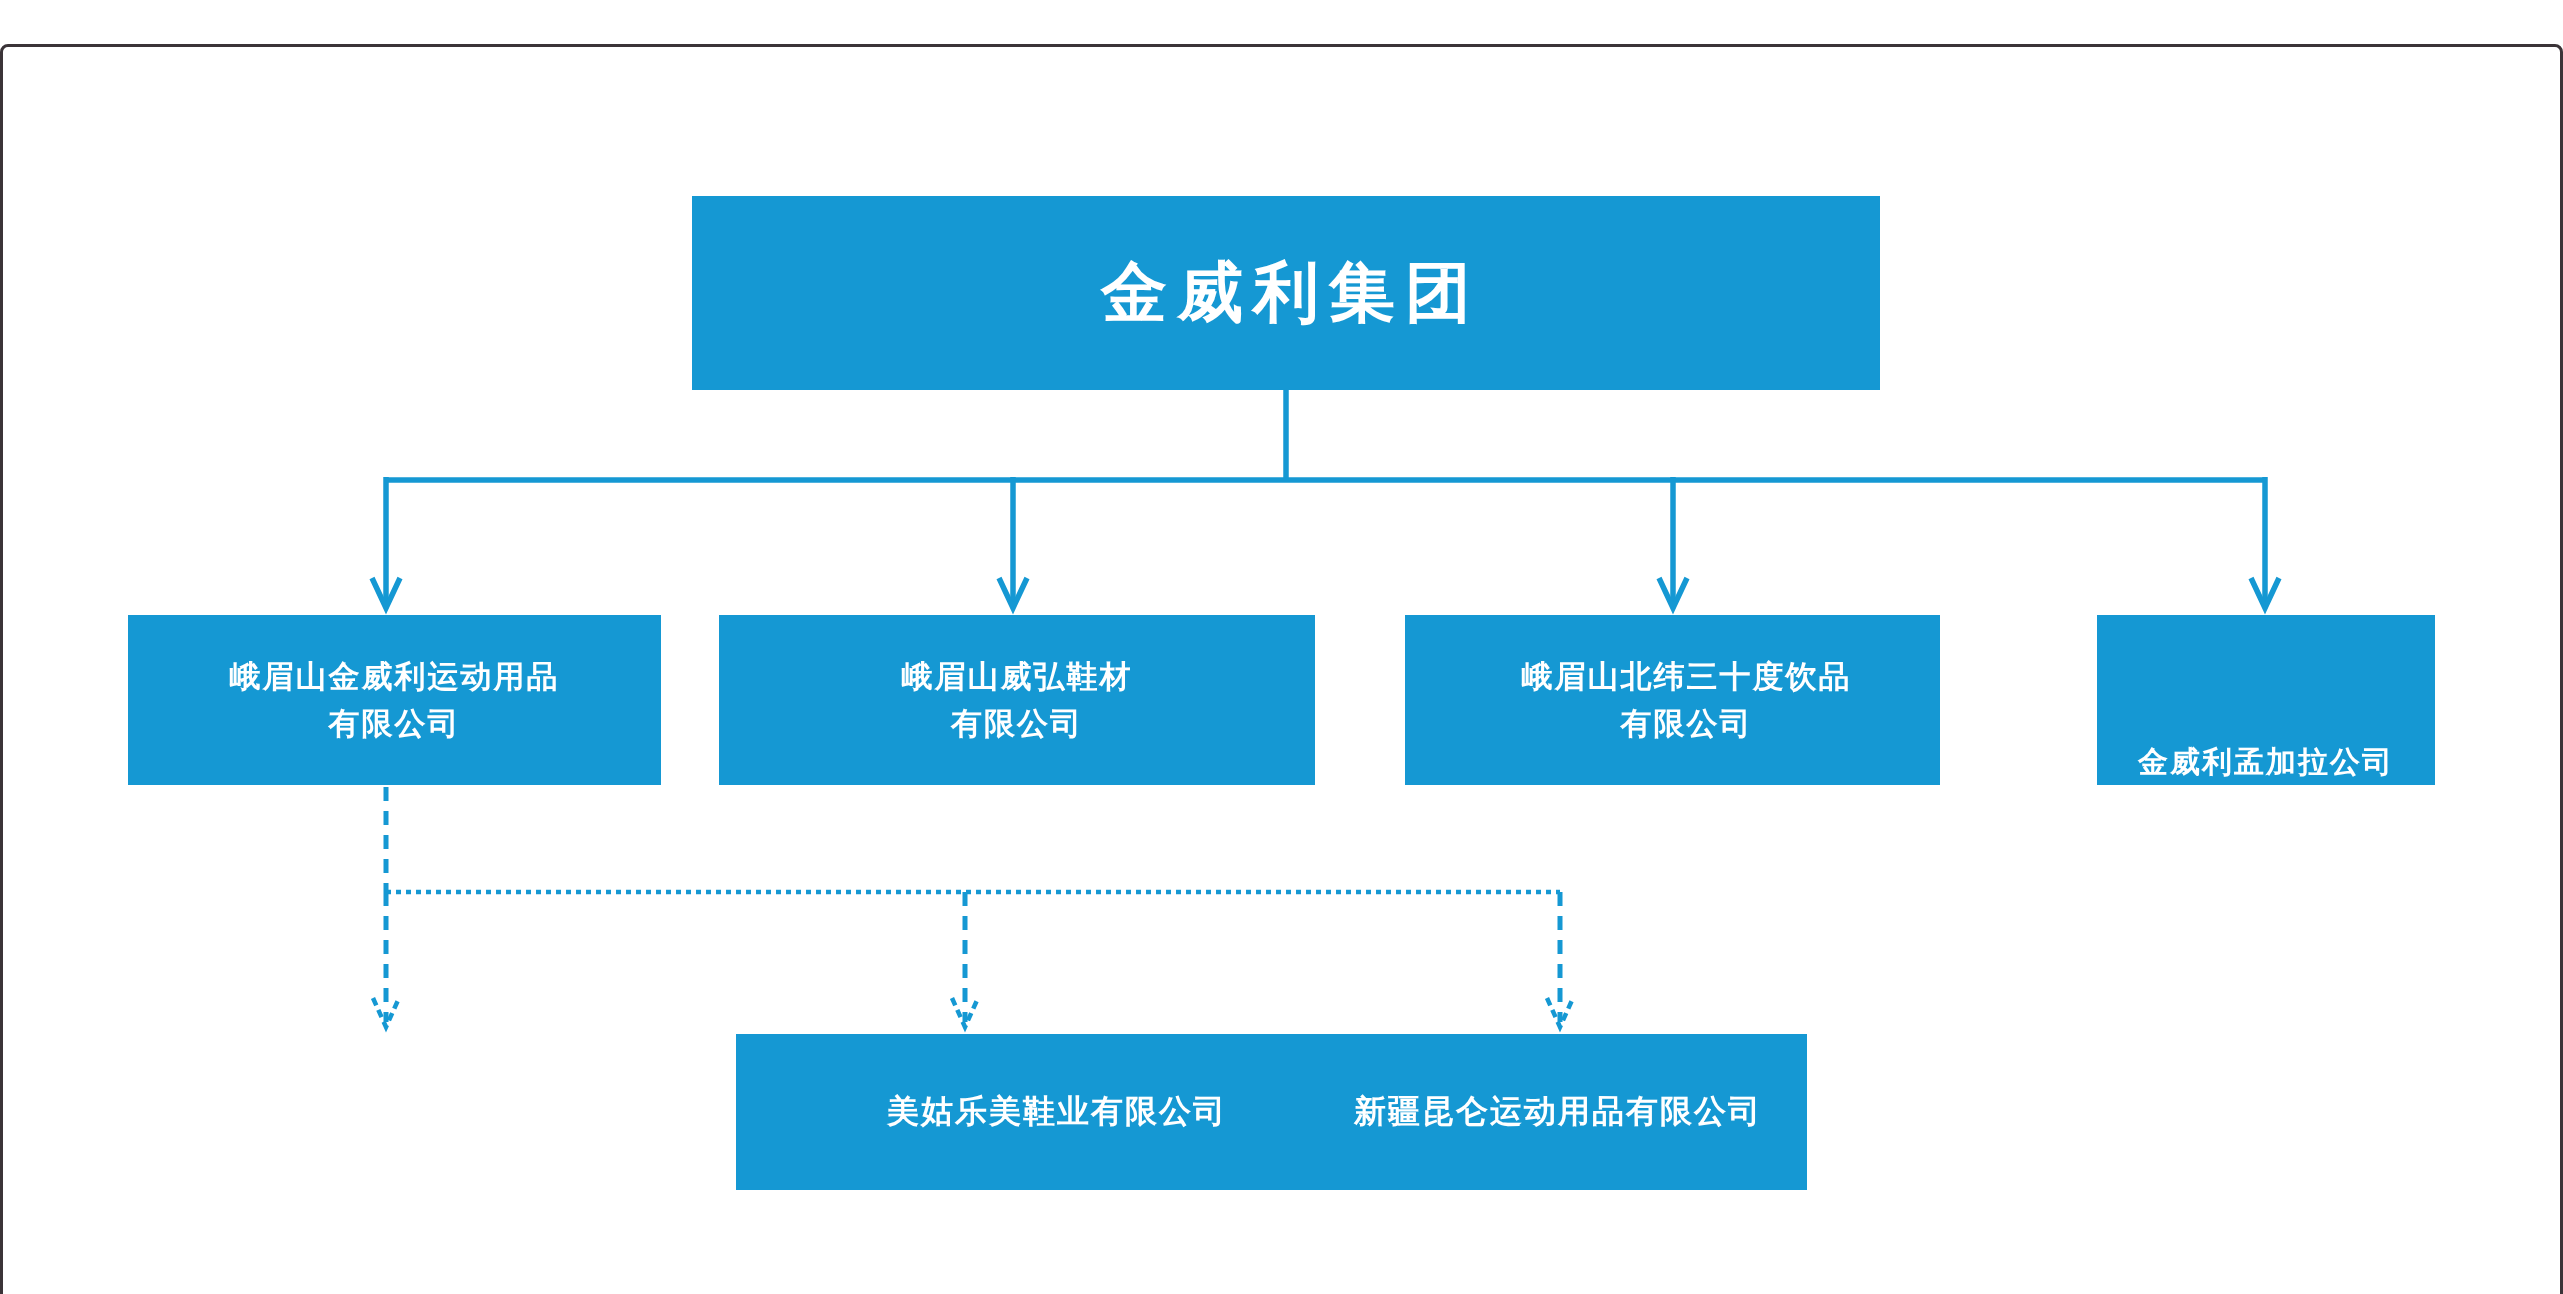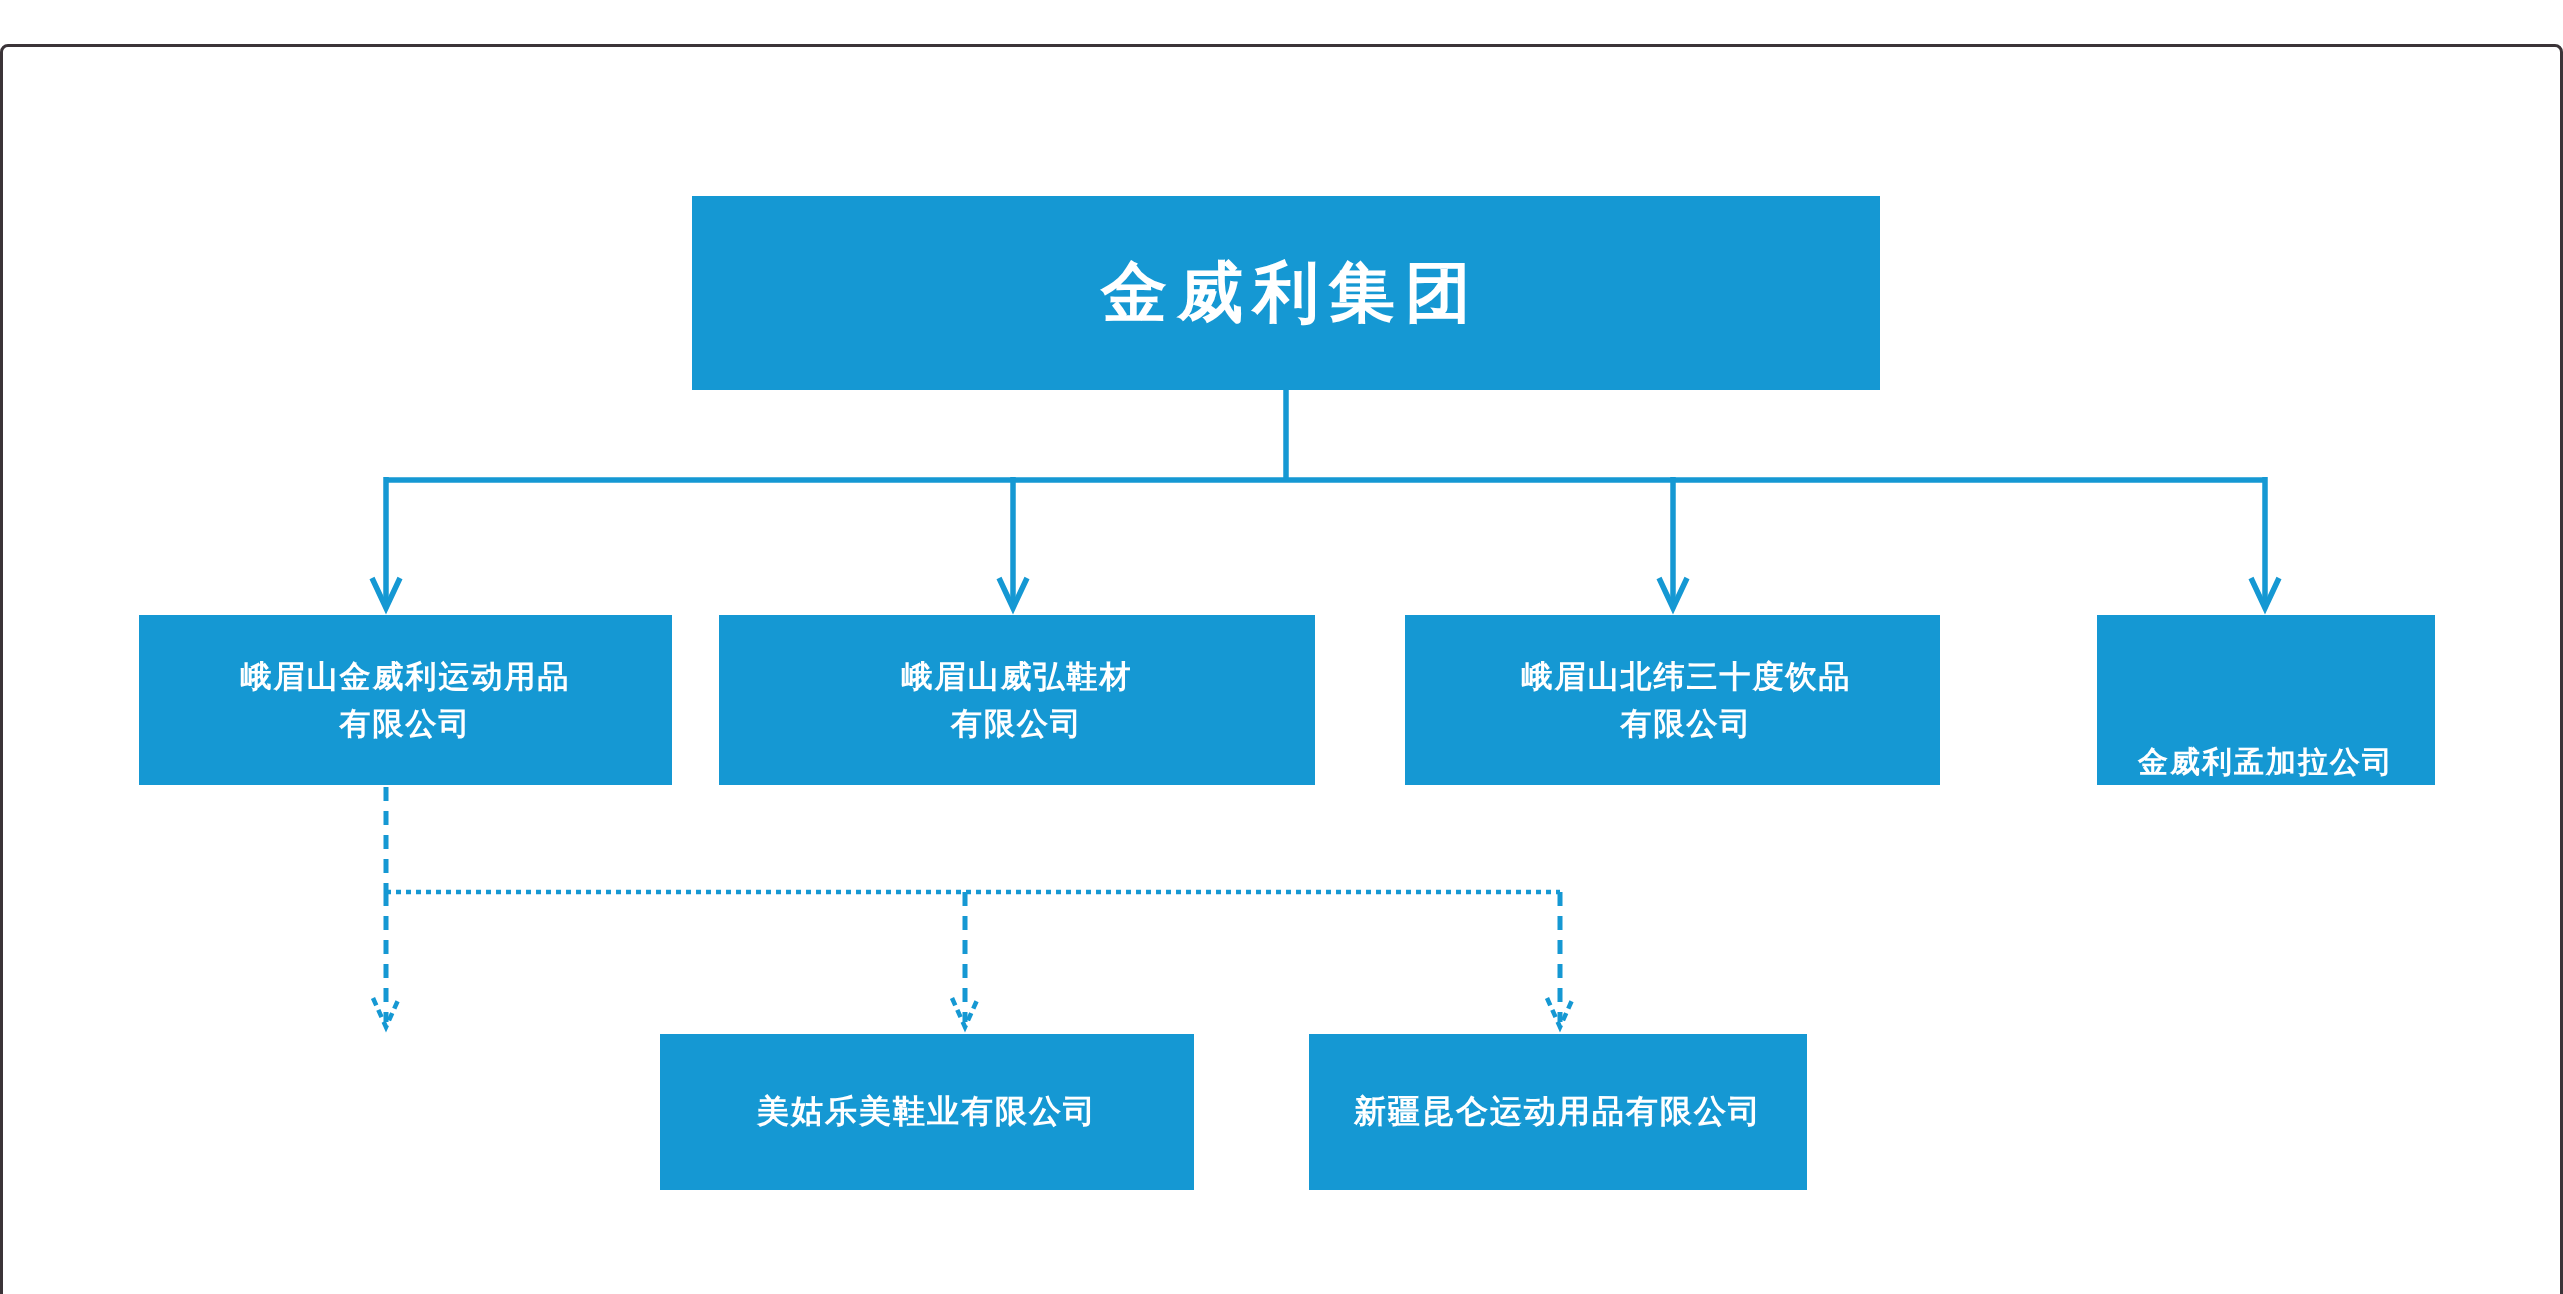--- a/index.html
+++ b/index.html
@@ -50,27 +50,27 @@
   .node-root {
     left: 689px; top: 149px; width: 1188px; height: 194px;
     font-size: 66px;
     letter-spacing: 10px;
     text-indent: 10px;
   }
 
   .node-l2 { top: 568px; height: 170px; font-size: 31px; line-height: 47px; letter-spacing: 2px; }
   .node-l3 { top: 987px; height: 156px; font-size: 32px; letter-spacing: 2px; }
 
-  .pos-l2b1 { left: 136px;  width: 533px; }
+  .pos-l2b1 { left: 125px;  width: 533px; }
   .pos-l2b2 { left: 716px;  width: 596px; }
   .pos-l2b3 { left: 1402px; width: 535px; padding-left: 28px; }
   .pos-l2b4 { left: 2094px; width: 338px; font-size: 30px; justify-content: flex-end; }
 
   .pos-l3b1 { left: 118px;  width: 490px; }
-  .pos-l3b2 { left: 657px;  width: 534px; }
+  .pos-l3b2 { left: 733px;  width: 642px; }
   .pos-l3b3 { left: 1306px; width: 498px; }
 
   .node-line { display: block; }
 </style>
 </head>
 <body>
 
 <div class="canvas">
 
   <svg class="connector-layer" viewBox="0 0 2563 1294">

